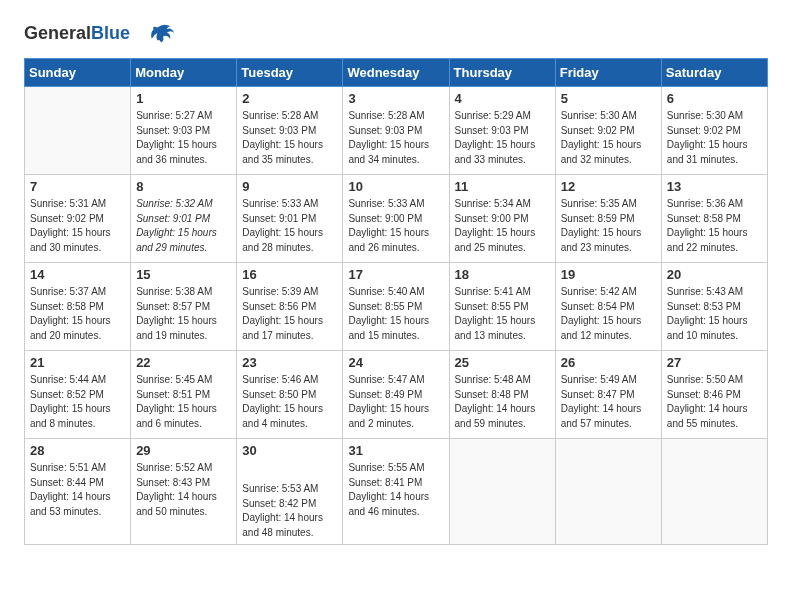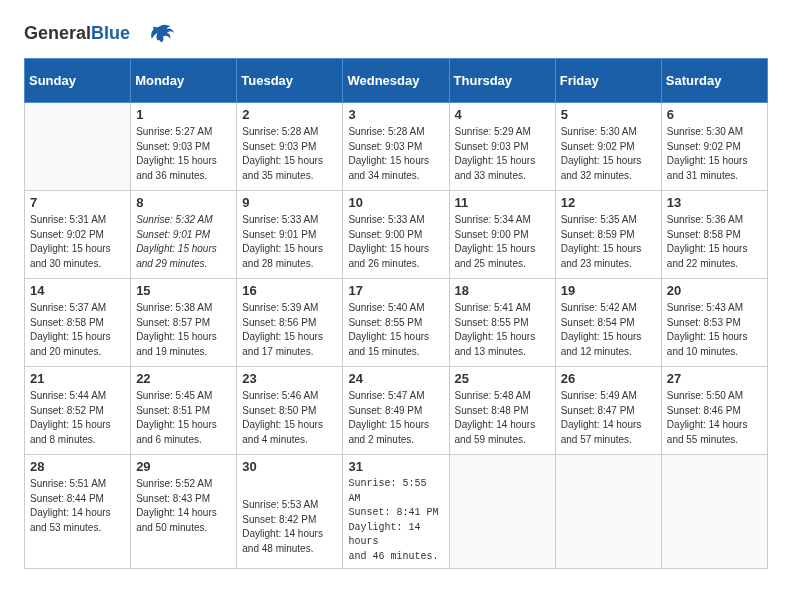--- a/index.html
+++ b/index.html
@@ -48,21 +48,21 @@
       margin-top: 2px;
     }
     .calendar {
       width: 100%;
       border-collapse: collapse;
       font-size: 11px;
     }
     .calendar th {
       background-color: #1a5fa8;
       color: #fff;
-      padding: 14px 4px;
+      padding: 6px 4px;
       text-align: left;
       font-size: 13px;
       font-weight: bold;
       border: 1px solid #4a8fd4;
     }
     .calendar td {
       border: 1px solid #ccc;
       vertical-align: top;
       padding: 4px 5px;
       width: calc(100% / 7);
@@ -329,21 +329,21 @@
         </td>
         <td>
           <div class="day-number">30</div>
           <div class="day-info" style="white-space: pre-line; margin-top: 24px;">Sunrise: 5:53 AM
 Sunset: 8:42 PM
 Daylight: 14 hours
 and 48 minutes.</div>
         </td>
         <td>
           <div class="day-number">31</div>
-          <div class="day-info" style="white-space: pre-line; font-family: Liberation Mono, monospace;">Sunrise: 5:55 AM
+          <div class="day-info" style="white-space: pre-line;">Sunrise: 5:55 AM
 Sunset: 8:41 PM
 Daylight: 14 hours
 and 46 minutes.</div>
         </td>
         <td class="empty"></td>
         <td class="empty"></td>
         <td class="empty"></td>
       </tr>
     </tbody>
 </table>

